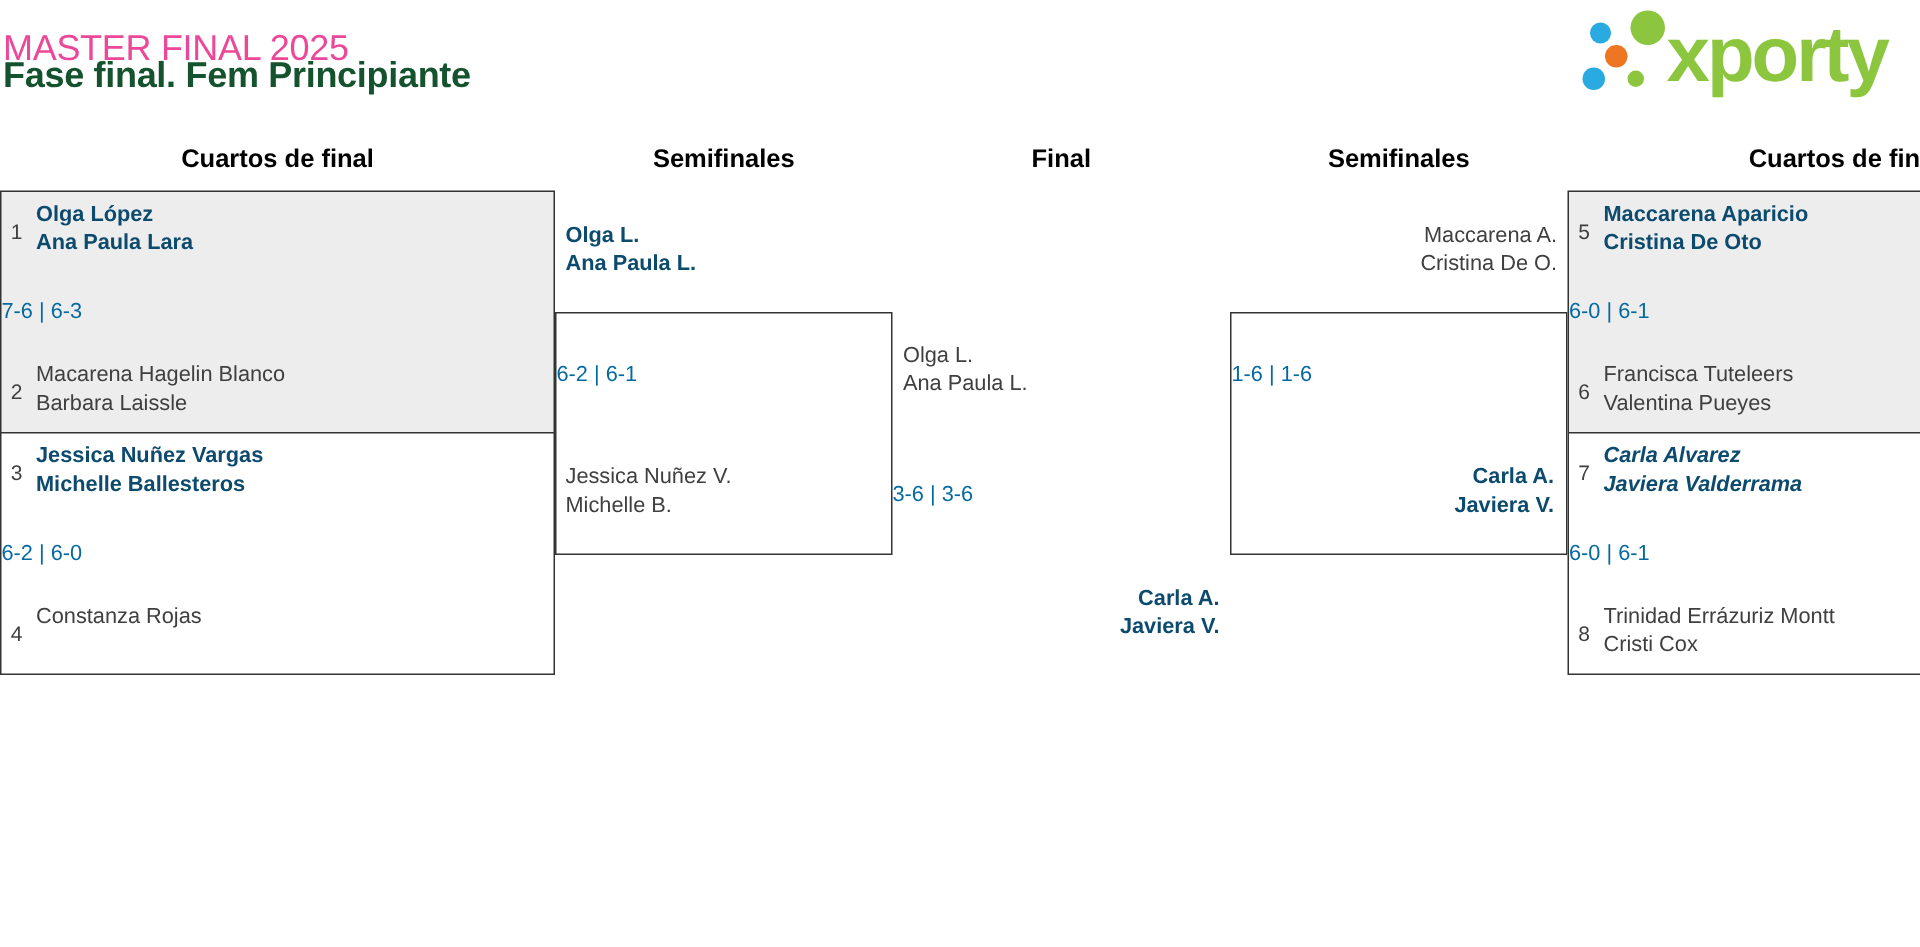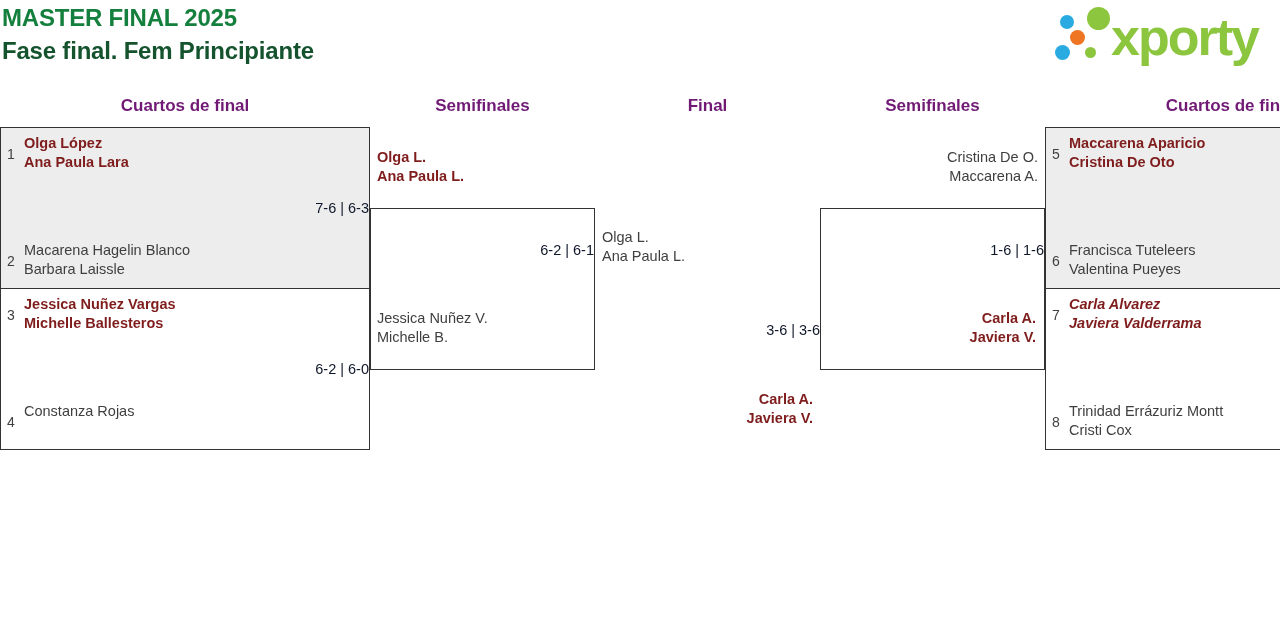--- a/index.html
+++ b/index.html
@@ -1,38 +1,38 @@
 <!DOCTYPE html>
 <html style="--logo-green: #8CC63F; --logo-blue: #29ABE2; --logo-orange: #EE7623; --box-border: #333333; --box-alt-bg: #EDEDED; --text-team: #3F3F3F;"><head>
 <meta charset="utf-8">
 <style>
   html,body{margin:0;padding:0;background:#fff;}
   body{width:1280px;height:631px;overflow:hidden;position:relative;
        font-family:"Liberation Sans","DejaVu Sans",sans-serif;color:#222;}
   .stage{position:absolute;inset:0;width:1280px;height:631px;overflow:hidden;}
-  .page-title{position:absolute;left:2px;top:1px;font-size:24px;line-height:33px;
-              font-weight:700;color:#15803d;letter-spacing:-0.2px;white-space:nowrap;}
+  .page-title{position:absolute;left:2px;top:16px;font-size:24px;line-height:33px;
+              font-weight:400;color:#ec4899;letter-spacing:-0.2px;white-space:nowrap;}
   .page-subtitle{position:absolute;left:2px;top:34px;font-size:24px;line-height:33px;
               font-weight:700;color:#14532d;letter-spacing:-0.2px;white-space:nowrap;}
   .logo{position:absolute;left:1050px;top:2px;width:230px;height:68px;text-decoration:none;cursor:pointer;}
   .dot{position:absolute;border-radius:50%;}
   .dot.blue{background:var(--logo-blue,#29ABE2);}
   .dot.green{background:var(--logo-green,#8CC63F);}
   .dot.orange{background:var(--logo-orange,#EE7623);}
   .wordmark{position:absolute;left:61px;top:6px;font-size:52px;line-height:58px;font-weight:800;
             letter-spacing:-2px;color:var(--logo-green,#8CC63F);white-space:nowrap;}
   .round-h{position:absolute;top:96px;font-size:17px;line-height:20px;font-weight:700;
-           color:#701a75;text-align:center;white-space:nowrap;}
+           color:#000000;text-align:center;white-space:nowrap;}
   .match{position:absolute;border:1px solid var(--box-border,#333);box-sizing:border-box;background:#fff;}
   .match.alt{background:var(--box-alt-bg,#EDEDED);}
   .team-block{position:absolute;font-size:14.5px;line-height:19px;color:var(--text-team,#3F3F3F);white-space:nowrap;}
-  .team-block.winner{font-weight:700;color:#7f1d1d;}
+  .team-block.winner{font-weight:700;color:#0c4a6e;}
   .team-block.r{text-align:right;}
   .seed{position:absolute;width:14px;text-align:center;font-size:14px;line-height:19px;color:#3F3F3F;}
-  .score{position:absolute;font-size:14.5px;line-height:19px;color:#0f172a;text-align:right;white-space:nowrap;}
+  .score{position:absolute;font-size:14.5px;line-height:19px;color:#0369a1;text-align:left;white-space:nowrap;}
 </style>
 </head>
 <body>
 
 <div class="stage">
 
   <div class="page-title">MASTER FINAL 2025</div>
   <div class="page-subtitle">Fase final. Fem Principiante</div>
 
   <a class="logo">
@@ -93,22 +93,22 @@
     <div>Olga L.</div>
     <div>Ana Paula L.</div>
   </div>
   <div class="score" style="left:595px;width:225px;top:321px;">3-6 | 3-6</div>
   <div class="team-block winner r" style="left:594px;width:219px;top:390px;">
     <div>Carla A.</div>
     <div>Javiera V.</div>
   </div>
 
   <div class="team-block r" style="left:820px;width:218px;top:148px;">
+    <div>Maccarena A.</div>
     <div>Cristina De O.</div>
-    <div>Maccarena A.</div>
   </div>
   <div class="match" style="left:820px;top:208px;width:225px;height:162px;">
     <div class="score" style="left:0;right:0;top:32px;">1-6 | 1-6</div>
     <div class="team-block winner r" style="right:8px;top:100px;">
       <div>Carla A.</div>
       <div>Javiera V.</div>
     </div>
   </div>
 
   <div class="match alt" style="left:1045px;top:127px;width:370px;height:162px;">

